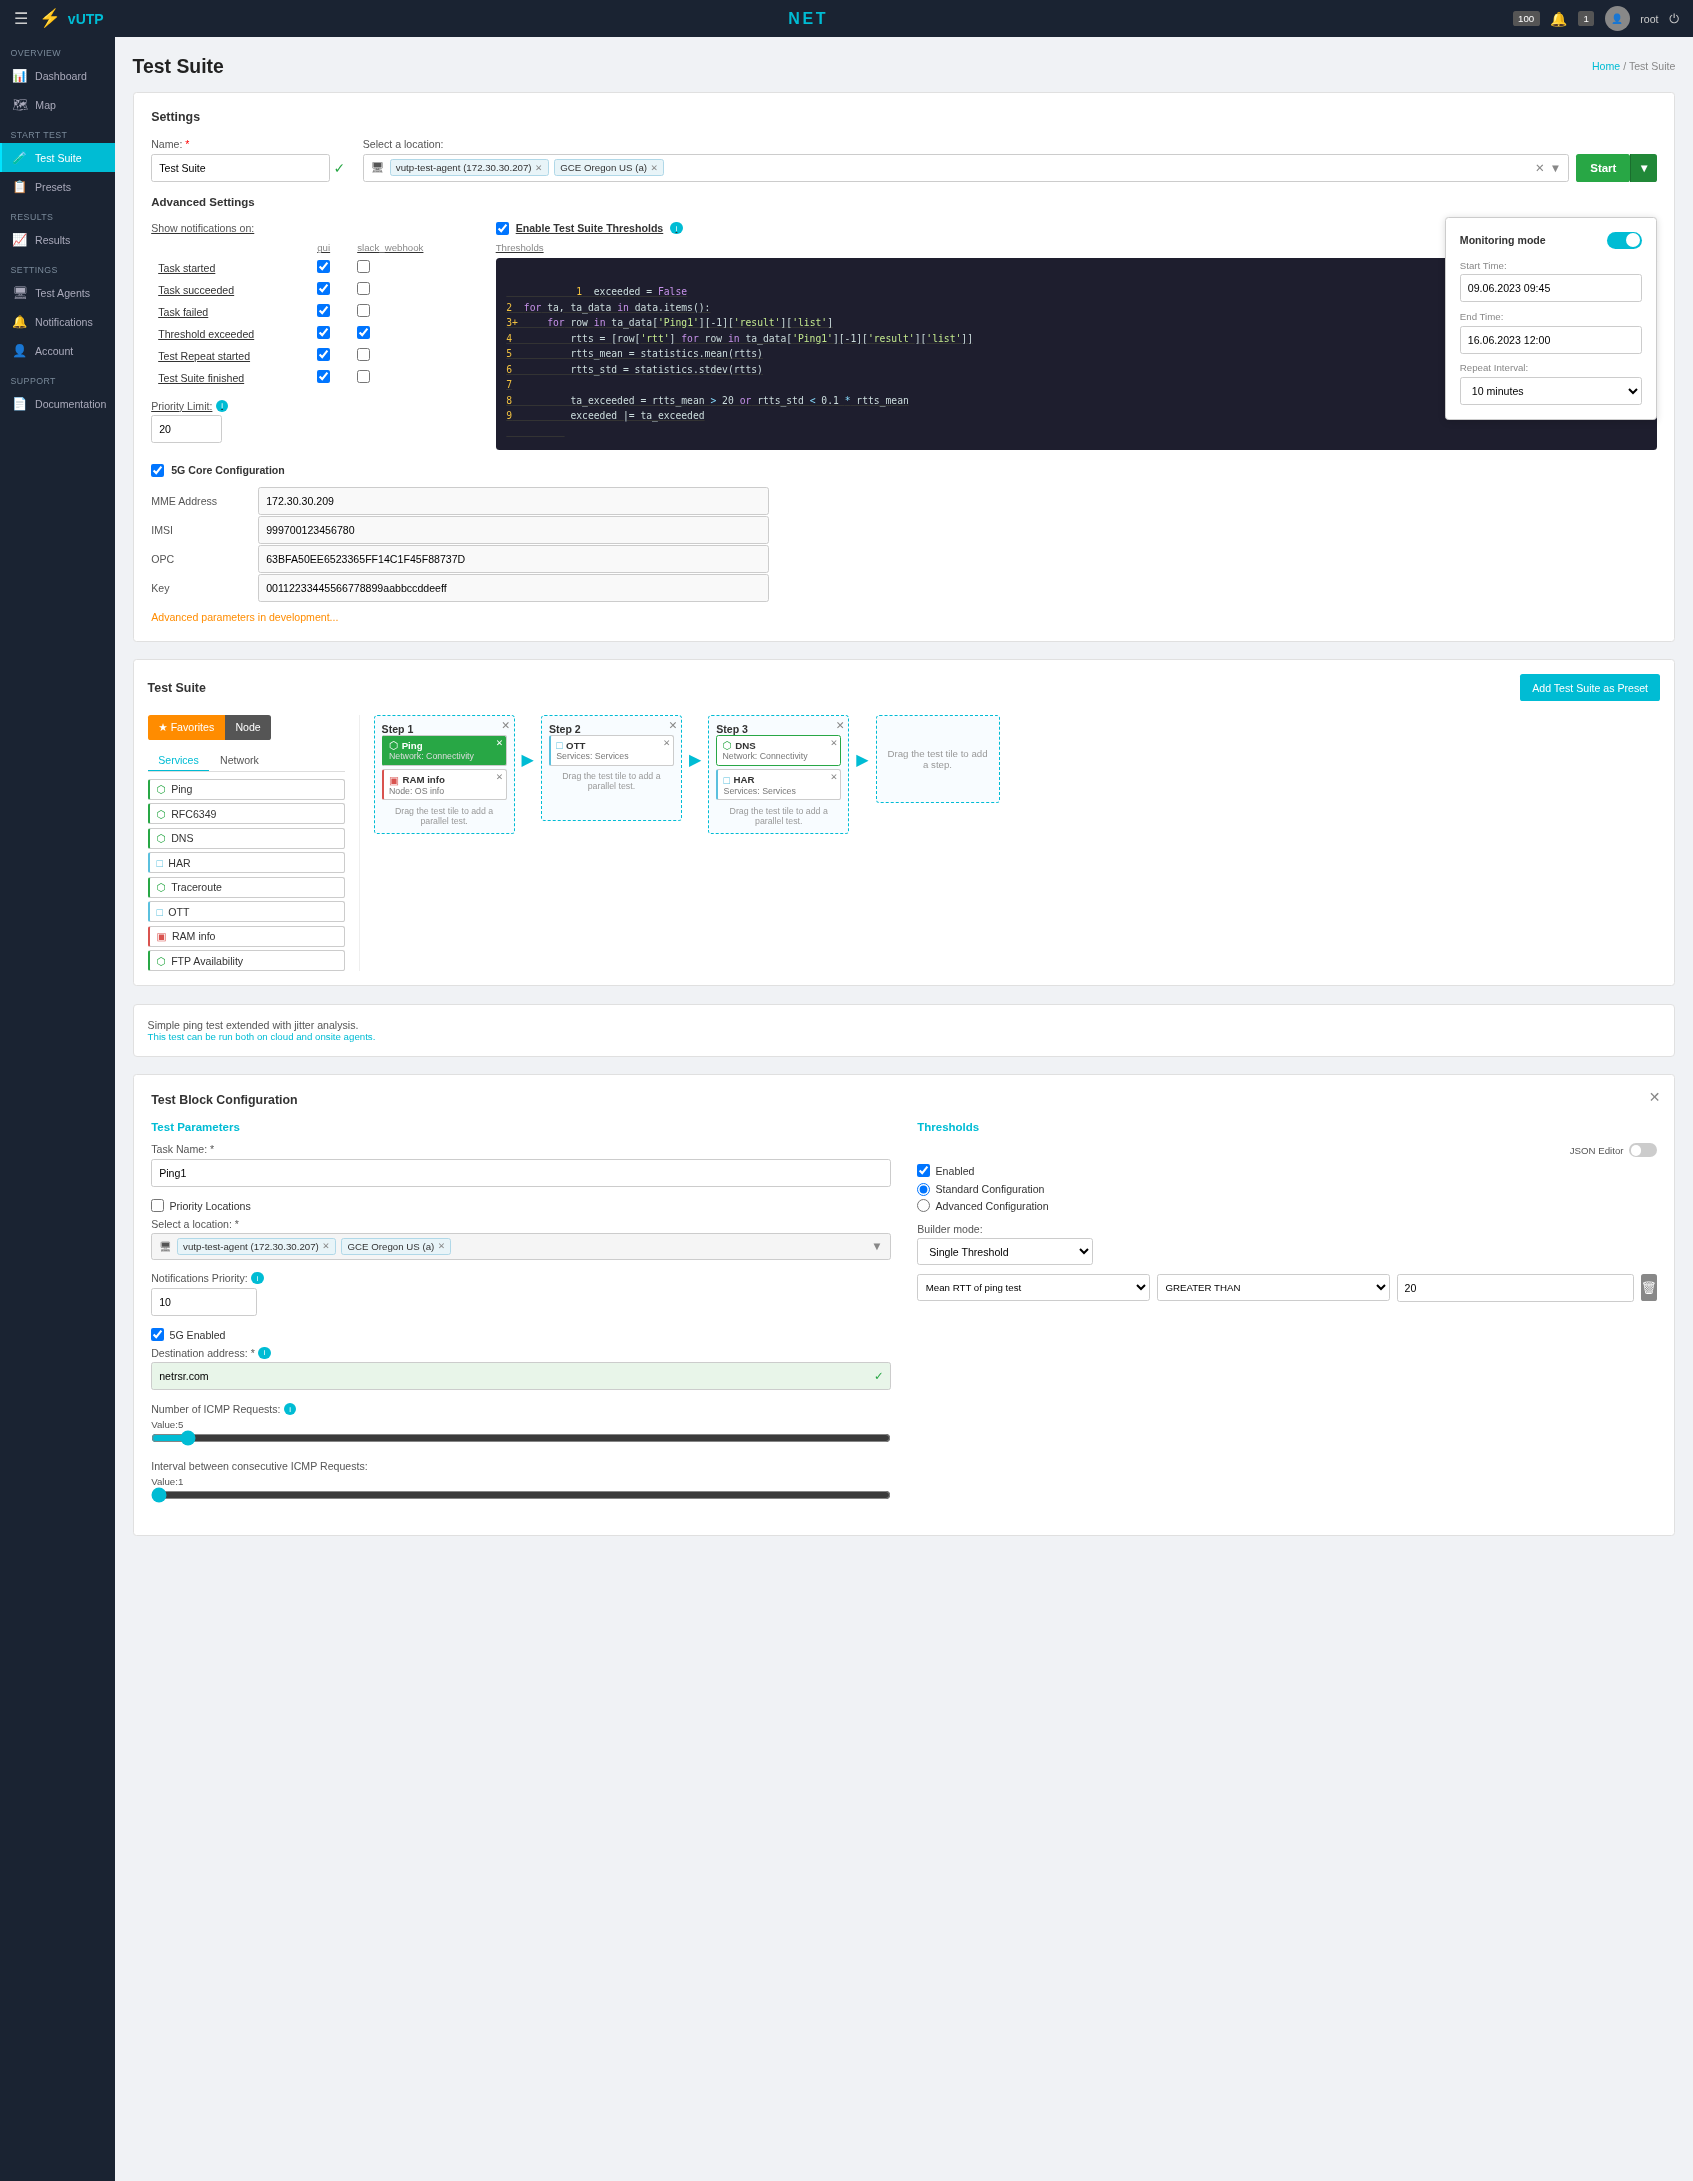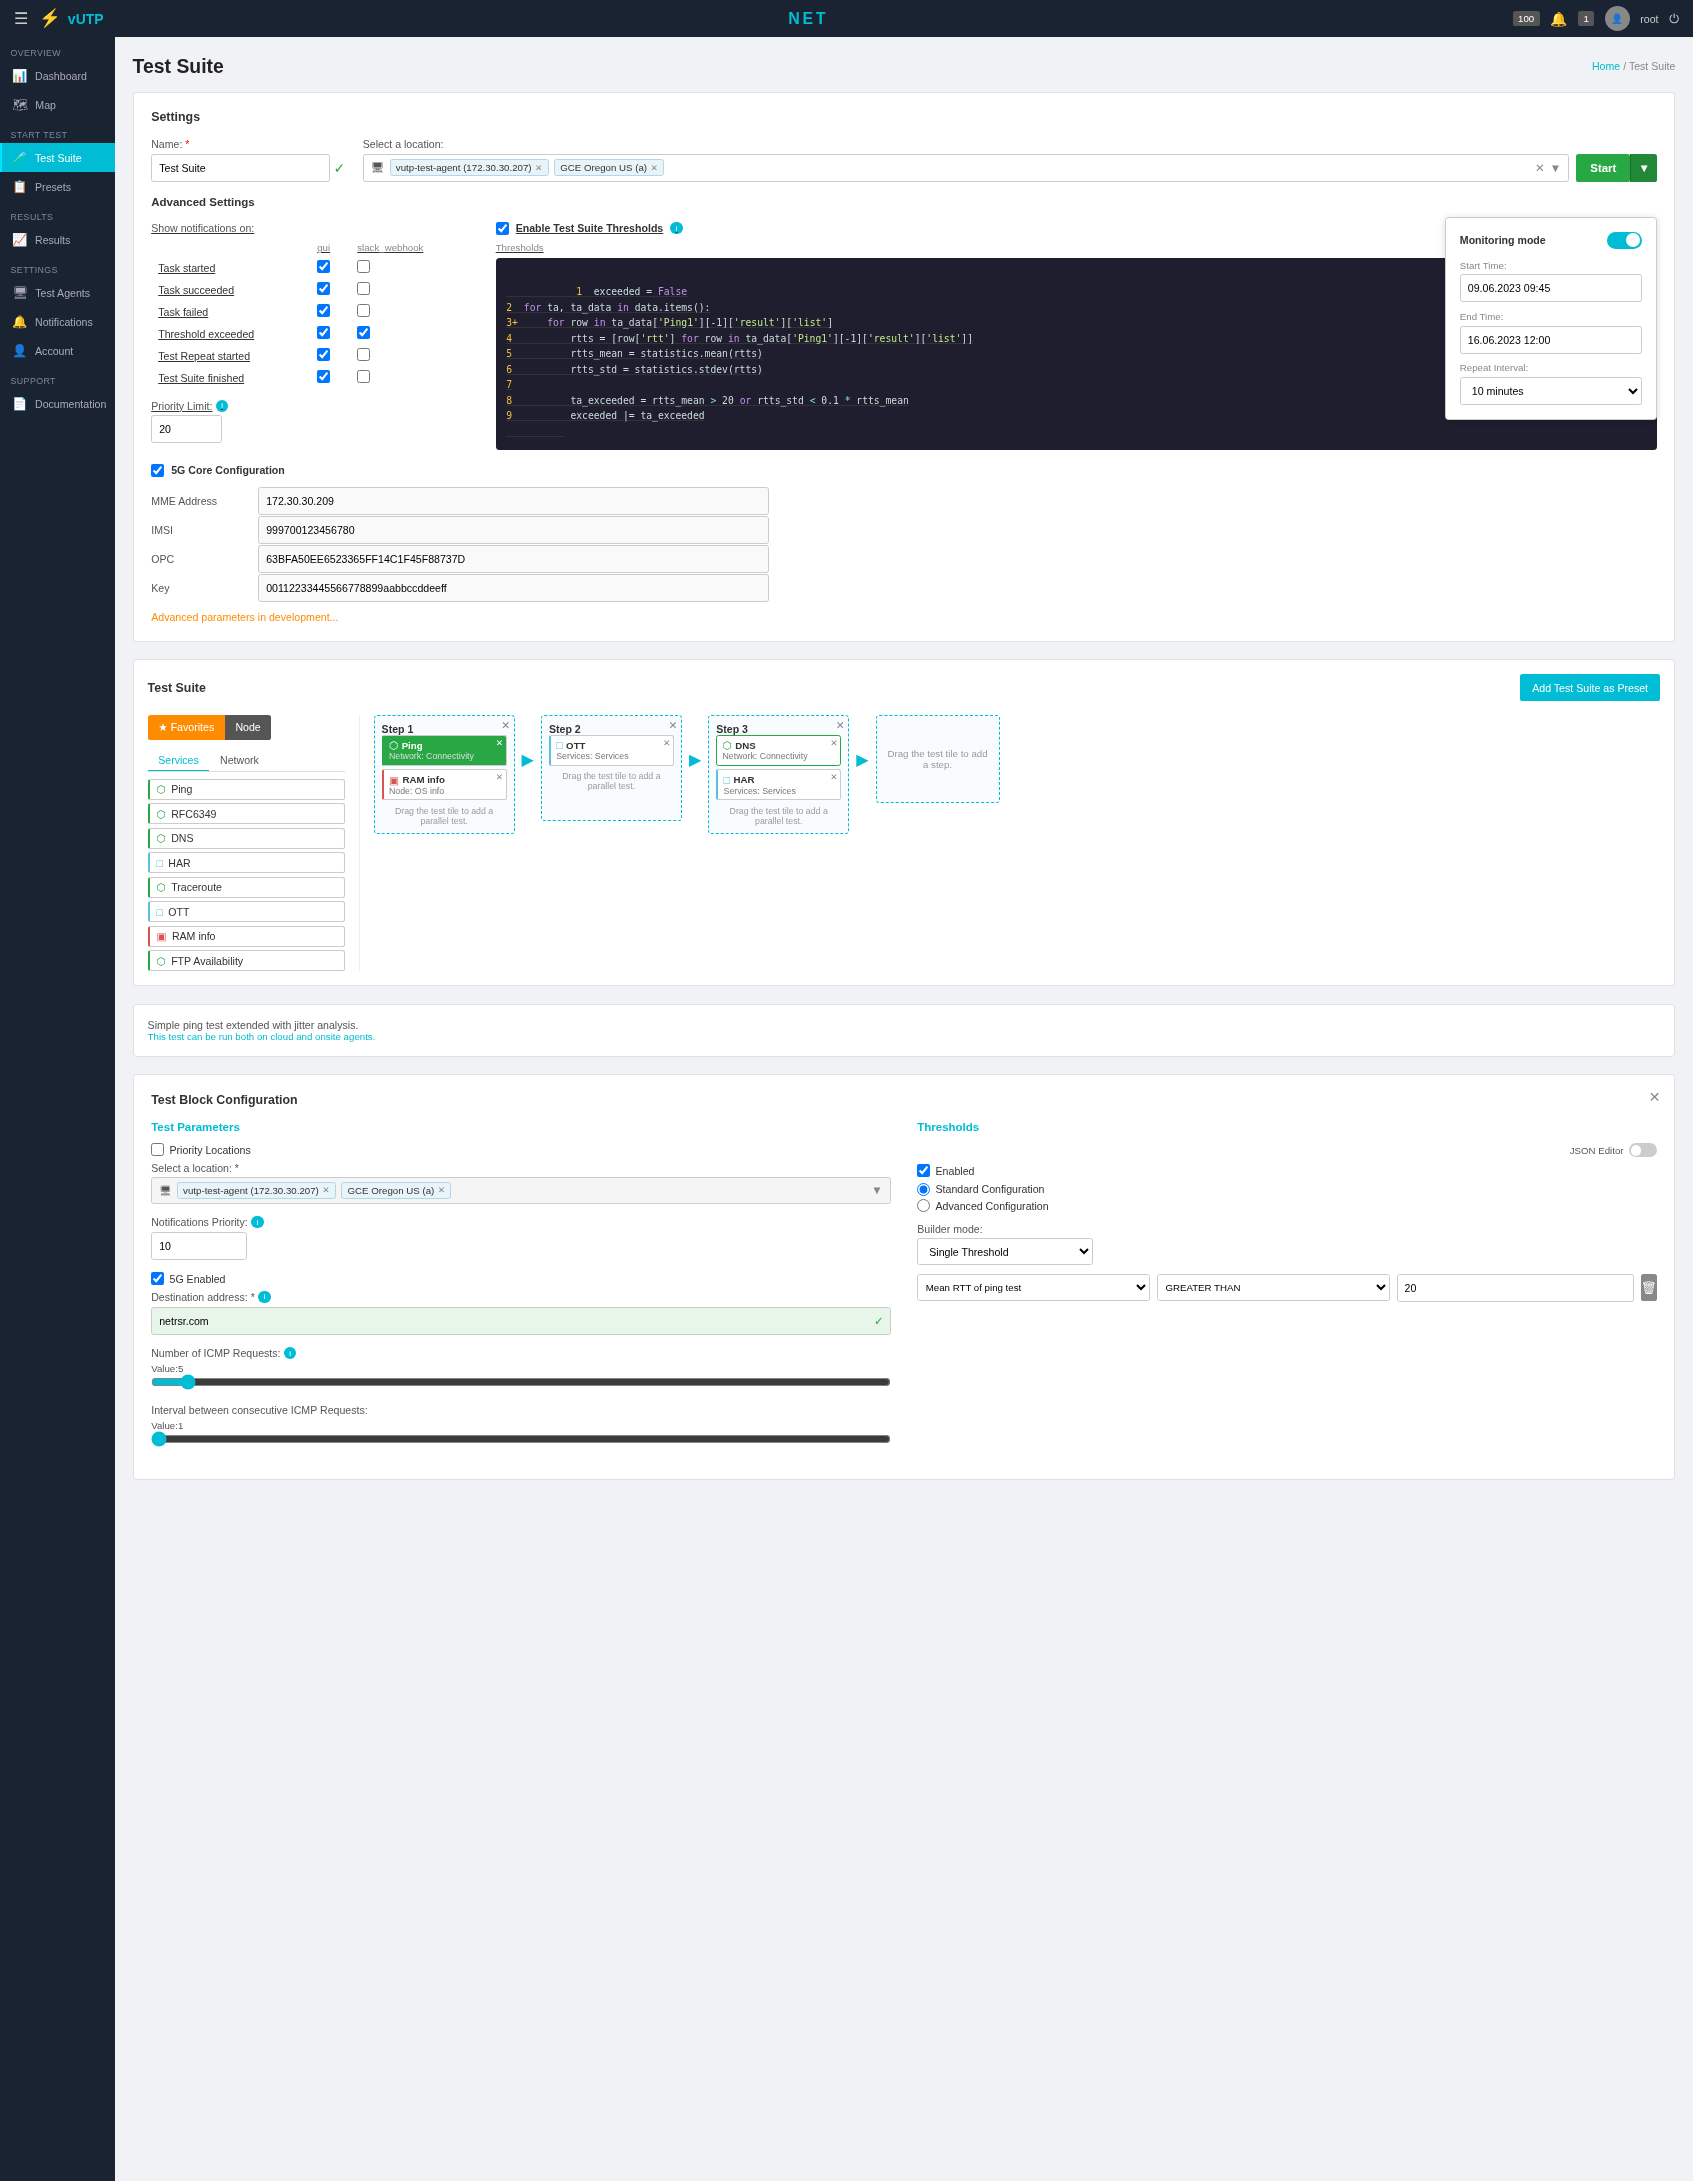--- a/index.html
+++ b/index.html
@@ -1053,20 +1053,24 @@
 
   <div class="tbc">
     <div class="tbc-title">Test Block Configuration</div>
     <span class="tbc-close">✕</span>
 
     <div class="tbc-cols">
 
       <div class="tbc-left">
         <div class="tbc-section-title">Test Parameters</div>
 
+        <div class="tbc-field">
+          <div class="tbc-label">Task Name: *</div>
+          <input type="text" class="tbc-input" value="Ping1" style="">
+        </div>
 
         <div class="tbc-checkbox-row">
           <input type="checkbox" style="">
           <span>Priority Locations</span>
         </div>
 
         <div class="tbc-field">
           <div class="tbc-label">Select a location: *</div>
           <div class="loc-select-bar">
             <span style="font-size:9.7px;color:#555;">🖥</span>
@@ -1080,21 +1084,21 @@
             </span>
             <span style="margin-left:auto;color:#888;cursor:pointer;">▼</span>
           </div>
         </div>
 
         <div class="tbc-field">
           <div class="tbc-label" style="display:flex;align-items:center;gap:3.5px;">
             <span>Notifications Priority:</span>
             <span style="background:#00bcd4;color:#fff;border-radius:50%;width:12.4px;height:12.4px;display:inline-flex;align-items:center;justify-content:center;font-size:8px;">i</span>
           </div>
-          <input type="text" class="tbc-input" style="width: 96px;" value="10">
+          <input type="text" class="tbc-input" style="width: 106px;" value="10">
         </div>
 
         <div class="tbc-checkbox-row">
           <input type="checkbox" checked="" style="">
           <span>5G Enabled</span>
         </div>
 
         <div class="tbc-field">
           <div class="tbc-label" style="display:flex;align-items:center;gap:3.5px;">
             <span>Destination address: *</span>

